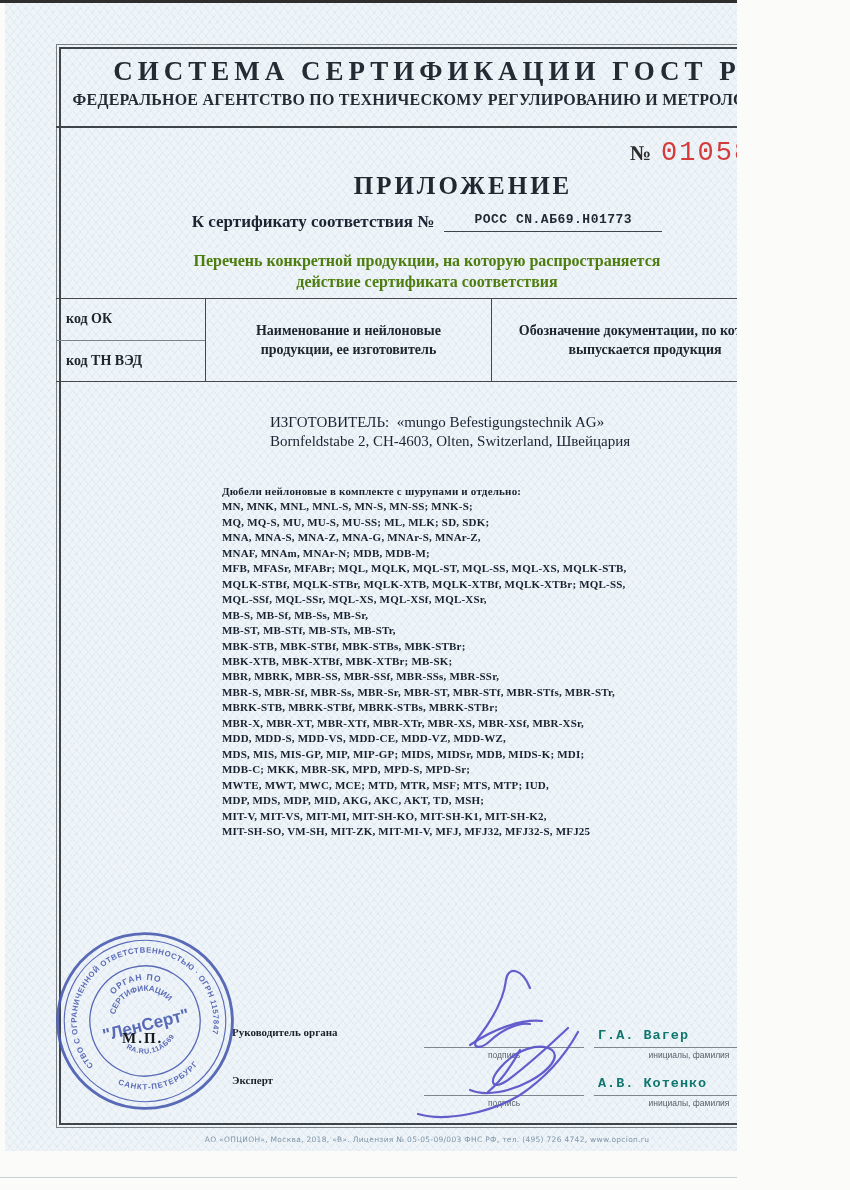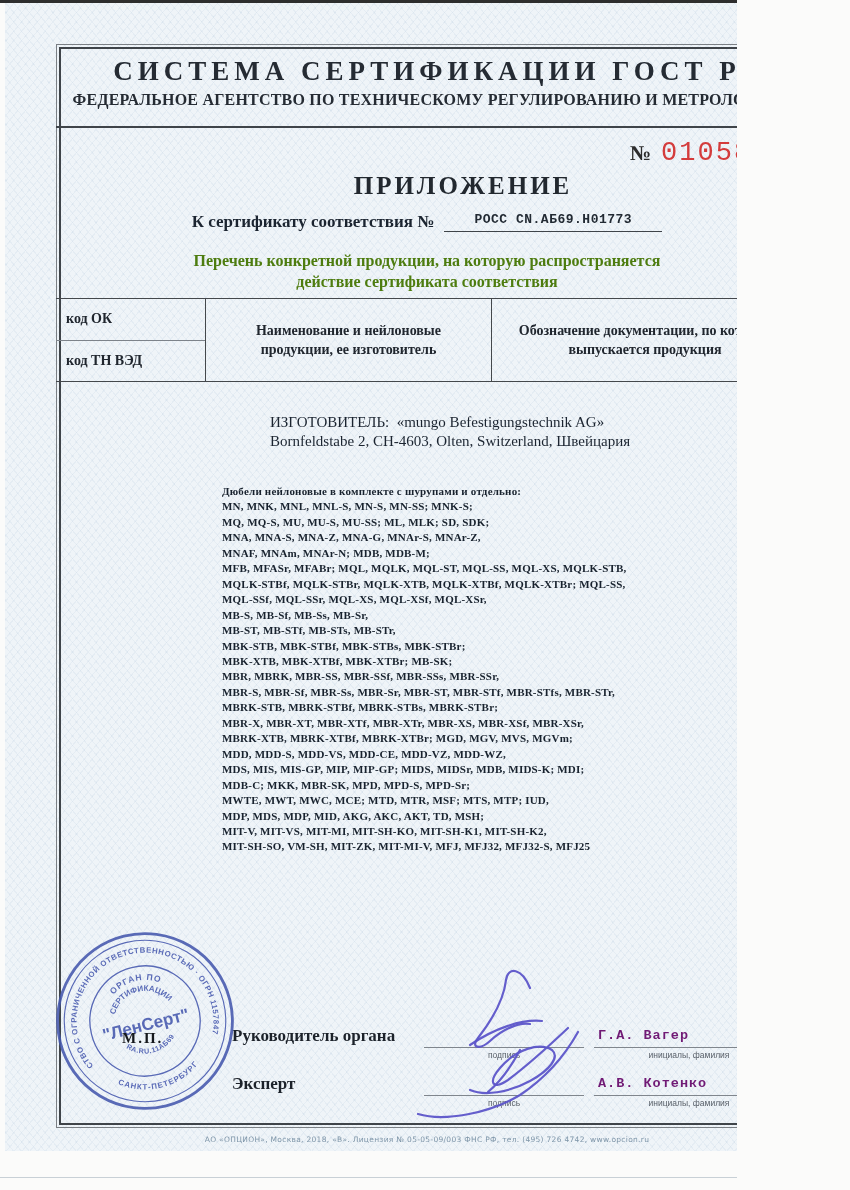--- a/index.html
+++ b/index.html
@@ -47,26 +47,26 @@
                 line-height:19px;color:#1b2430;margin-left:48px;}
   .products{position:absolute;left:222px;top:484px;width:570px;
             font-family:"Liberation Serif",serif;font-weight:700;font-size:11px;
             line-height:15.45px;letter-spacing:.2px;color:#18222e;}
   .pline{white-space:nowrap;}
   .stamp{position:absolute;left:50px;top:926px;width:190px;height:190px;
          transform:rotate(-14deg);opacity:.88;z-index:4;}
   .stamp text{fill:#4558ae;font-family:"Liberation Sans",sans-serif;}
   .mp{position:absolute;left:122px;top:1030px;font-size:15px;font-weight:700;
       letter-spacing:2px;color:#15181c;z-index:5;}
-  .sig-role{position:absolute;left:232px;font-size:17px;font-weight:700;color:#1c222a;}
+  .sig-role{position:absolute;left:232px;font-size:11px;font-weight:700;color:#1c222a;}
   .sig-line{position:absolute;height:1px;background:#80868d;}
   .sig-cap{position:absolute;font-family:"Liberation Sans",sans-serif;font-size:8.5px;
            color:#5a616a;text-align:center;}
   .sig-name{position:absolute;font-family:"Liberation Mono",monospace;font-size:13.5px;
-            font-weight:700;letter-spacing:1px;color:#701a75;}
+            font-weight:700;letter-spacing:1px;color:#0f766e;}
   .ink{position:absolute;left:400px;top:950px;width:270px;height:180px;z-index:6;}
   .ink path{fill:none;stroke:#5c55c9;stroke-width:2.2;stroke-linecap:round;opacity:.95;}
   .footer{position:absolute;left:56px;top:1135px;width:742px;text-align:center;
           font-family:"DejaVu Sans",sans-serif;font-size:7.5px;letter-spacing:.3px;color:#7e95a8;}
 </style>
 </head>
 <body>
 
 <div class="scan">
   <div class="edge-top"></div>
@@ -120,21 +120,20 @@
       <div class="pline">MQLK-STBf, MQLK-STBr, MQLK-XTB, MQLK-XTBf, MQLK-XTBr; MQL-SS,</div>
       <div class="pline">MQL-SSf, MQL-SSr, MQL-XS, MQL-XSf, MQL-XSr,</div>
       <div class="pline">MB-S, MB-Sf, MB-Ss, MB-Sr,</div>
       <div class="pline">MB-ST, MB-STf, MB-STs, MB-STr,</div>
       <div class="pline">MBK-STB, MBK-STBf, MBK-STBs, MBK-STBr;</div>
       <div class="pline">MBK-XTB, MBK-XTBf, MBK-XTBr; MB-SK;</div>
       <div class="pline">MBR, MBRK, MBR-SS, MBR-SSf, MBR-SSs, MBR-SSr,</div>
       <div class="pline">MBR-S, MBR-Sf, MBR-Ss, MBR-Sr, MBR-ST, MBR-STf, MBR-STfs, MBR-STr,</div>
       <div class="pline">MBRK-STB, MBRK-STBf, MBRK-STBs, MBRK-STBr;</div>
       <div class="pline">MBR-X, MBR-XT, MBR-XTf, MBR-XTr, MBR-XS, MBR-XSf, MBR-XSr,</div>
-      <div class="pline">MBRK-XTB, MBRK-XTBf, MBRK-XTBr; MGD, MGV, MVS, MGVm;</div>
       <div class="pline">MDD, MDD-S, MDD-VS, MDD-CE, MDD-VZ, MDD-WZ,</div>
       <div class="pline">MDS, MIS, MIS-GP, MIP, MIP-GP; MIDS, MIDSr, MDB, MIDS-K; MDI;</div>
       <div class="pline">MDB-C; MKK, MBR-SK, MPD, MPD-S, MPD-Sr;</div>
       <div class="pline">MWTE, MWT, MWC, MCE; MTD, MTR, MSF; MTS, MTP; IUD,</div>
       <div class="pline">MDP, MDS, MDP, MID, AKG, AKC, AKT, TD, MSH;</div>
       <div class="pline">MIT-V, MIT-VS, MIT-MI, MIT-SH-KO, MIT-SH-K1, MIT-SH-K2,</div>
       <div class="pline">MIT-SH-SO, VM-SH, MIT-ZK, MIT-MI-V, MFJ, MFJ32, MFJ32-S, MFJ25</div>
     </div>
 
   <svg class="stamp" viewBox="0 0 200 200">

